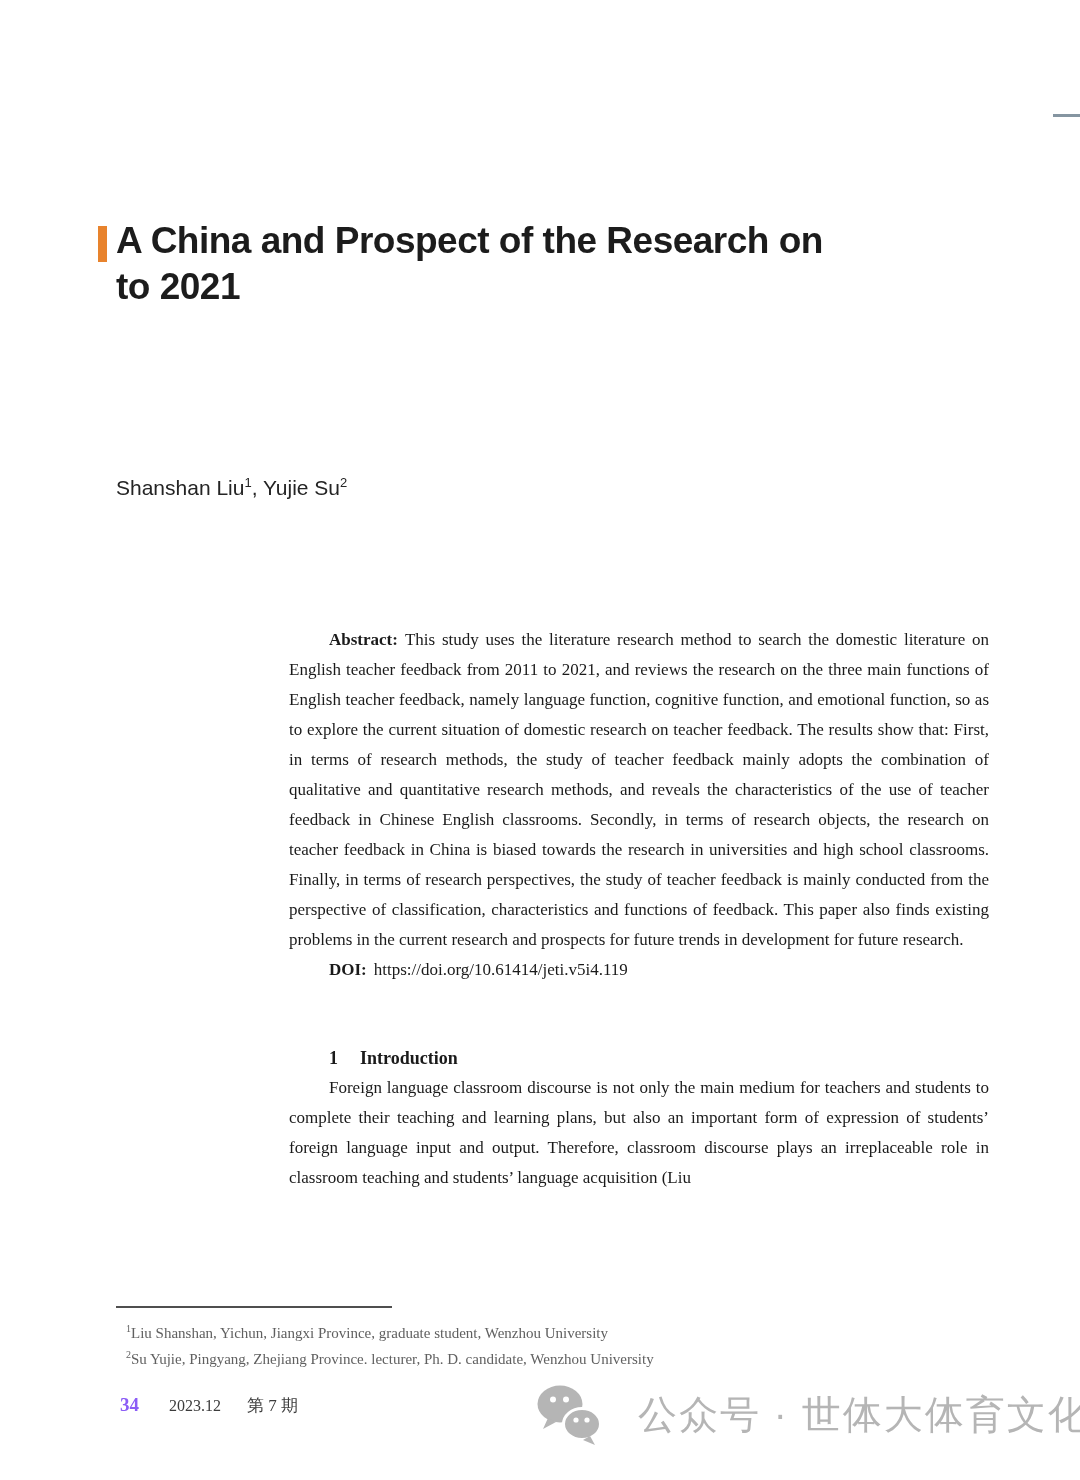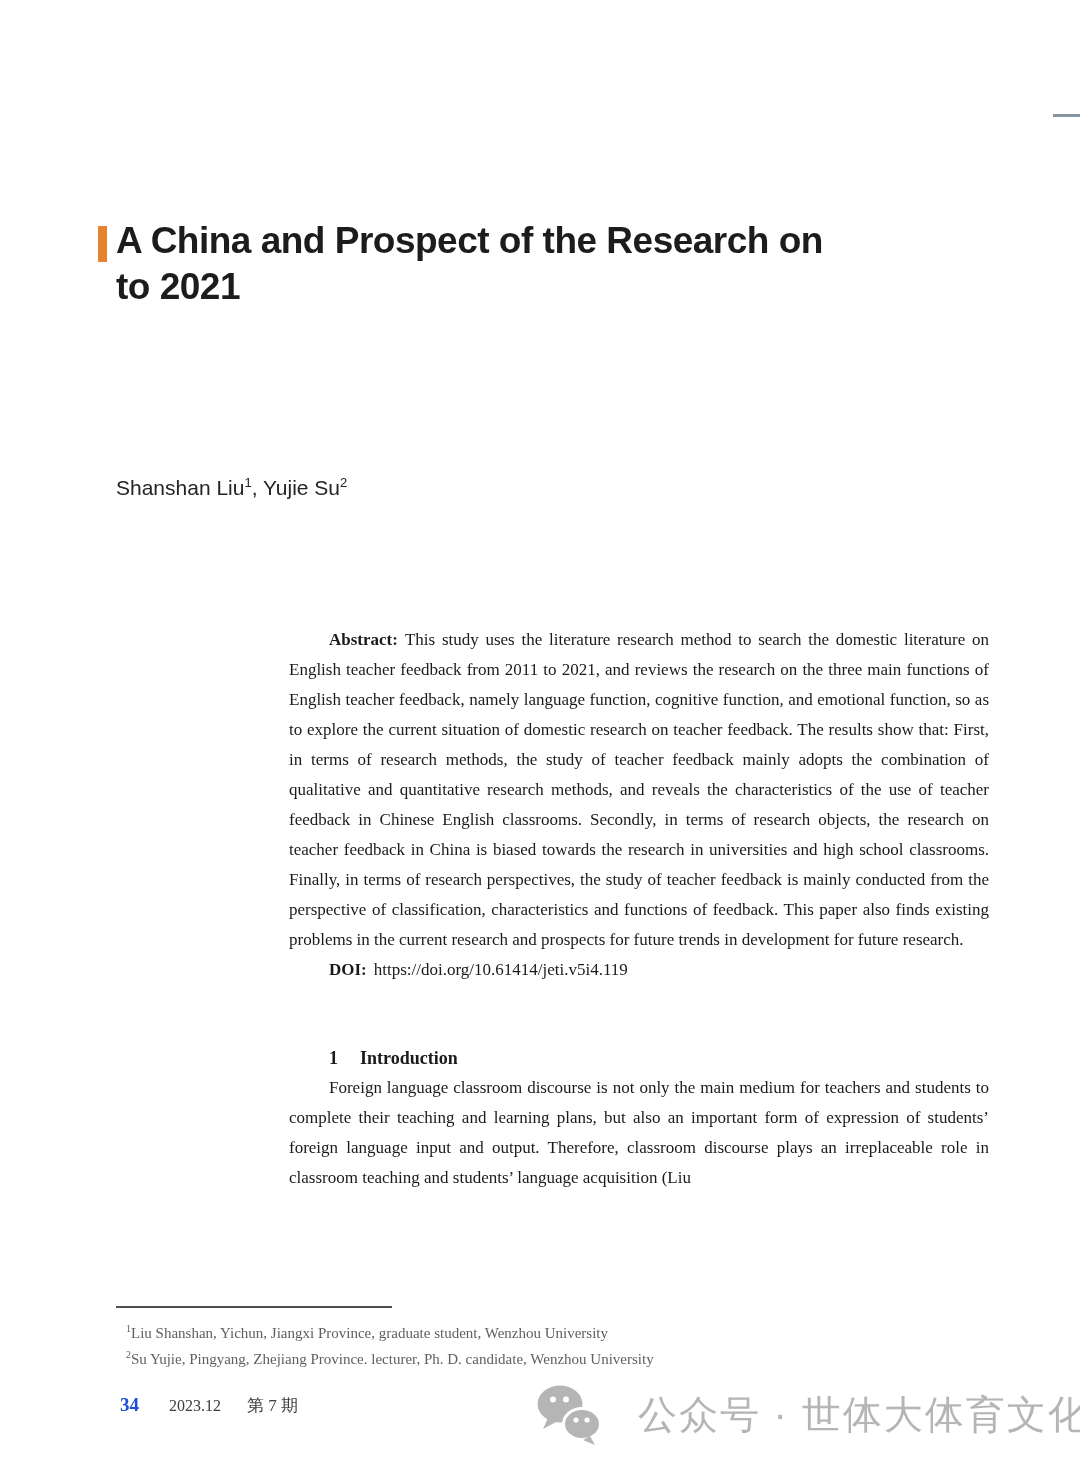--- a/index.html
+++ b/index.html
@@ -70,21 +70,21 @@
     font-size: 15px; line-height: 26px; color: #606060; margin-left: 10px;
   }
   .footnotes .sup { font-size: 10px; vertical-align: super; line-height: 0; }
 
   
   .footer {
     position: absolute; left: 120px; top: 1394px;
     display: flex; align-items: baseline;
     font-family: "Liberation Serif", serif; color: #3c3c3c;
   }
-  .page-number { font-weight: 700; font-size: 19px; color: #1d4ed8; }
+  .page-number { font-weight: 700; font-size: 19px; color: #8b5cf6; }
   .footer-date { font-size: 16px; margin-left: 30px; }
   .footer-issue { font-size: 17px; margin-left: 26px; }
 
   
   .watermark {
     position: absolute; left: 536px; top: 1384px;
     display: flex; align-items: center;
     color: #b5b5b5;
   }
   .wm-icon { width: 66px; height: 62px; flex: 0 0 auto; }

